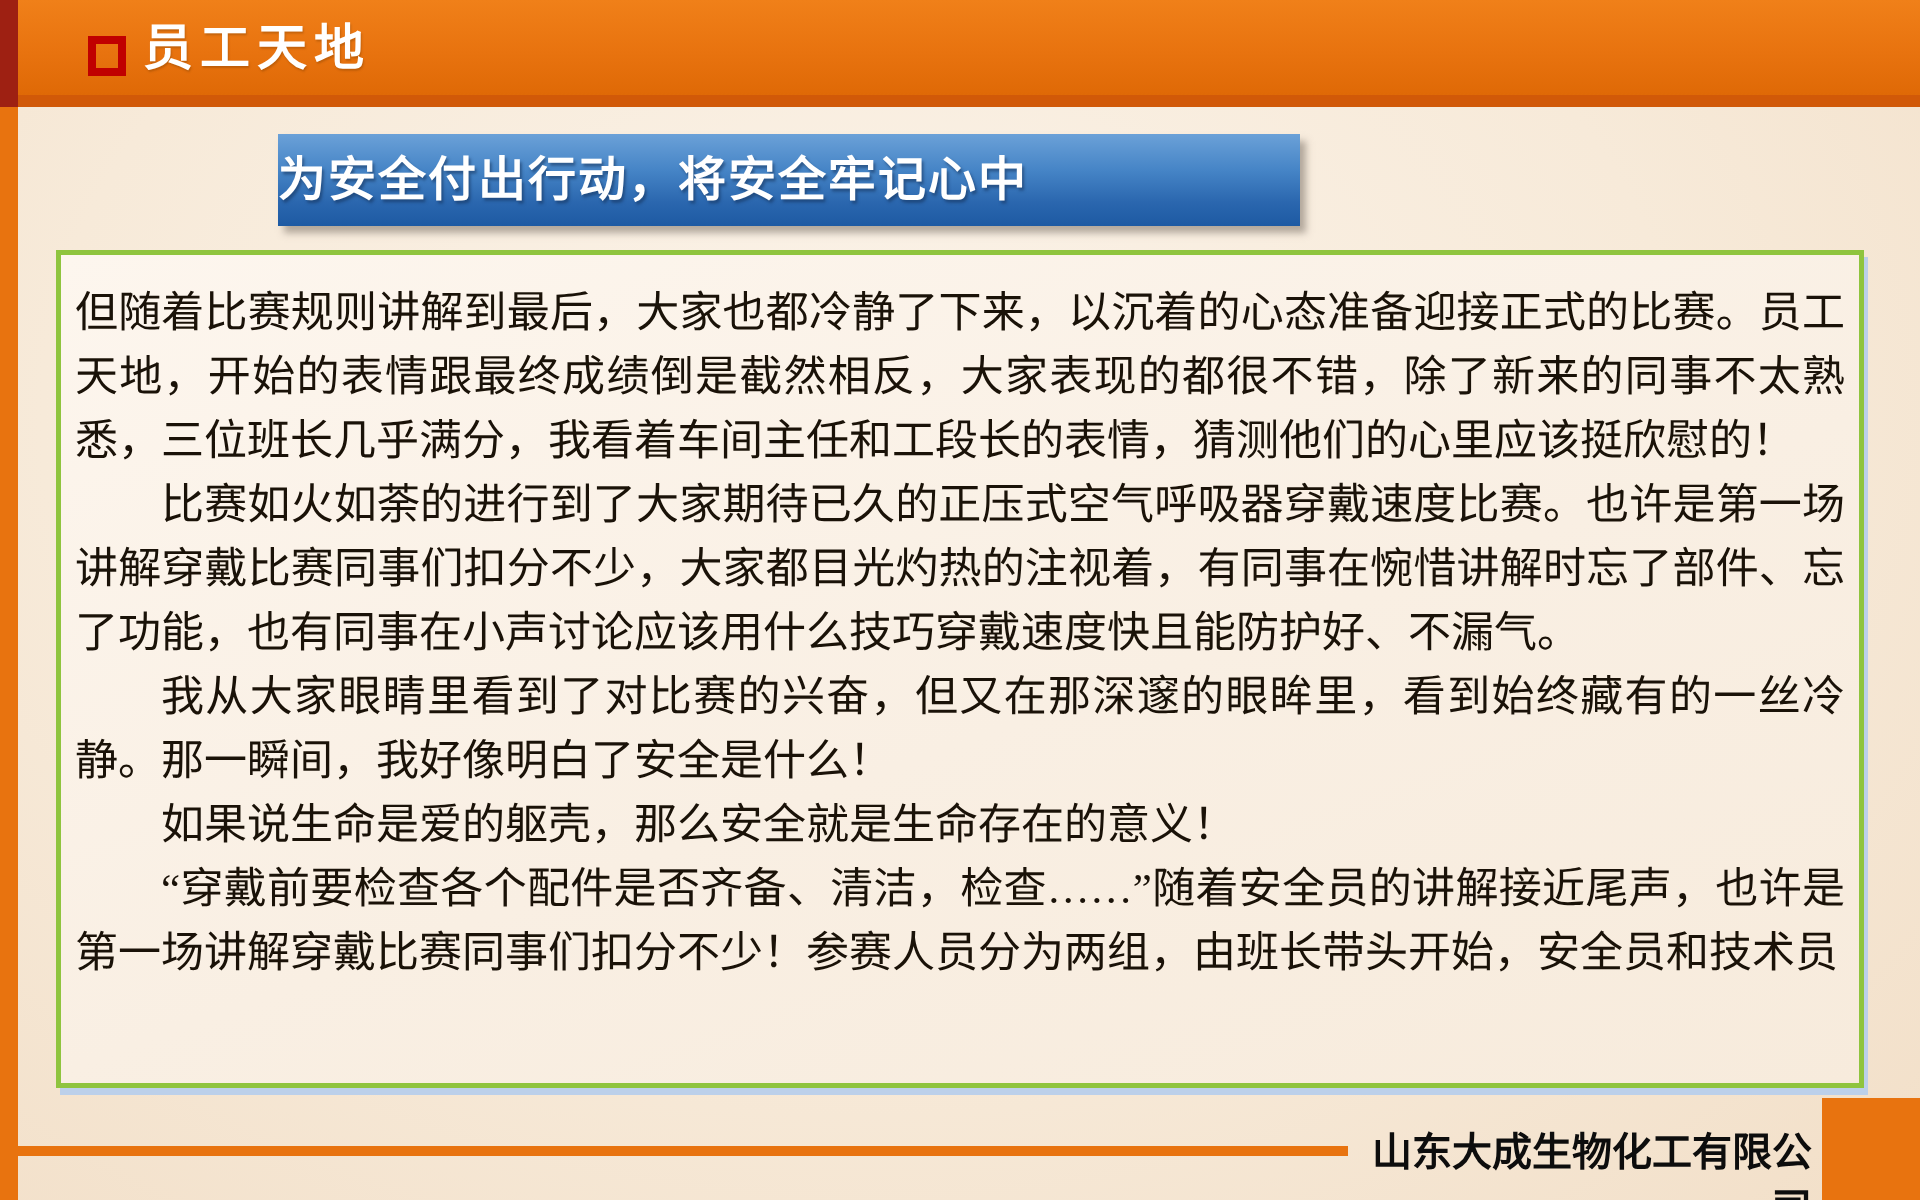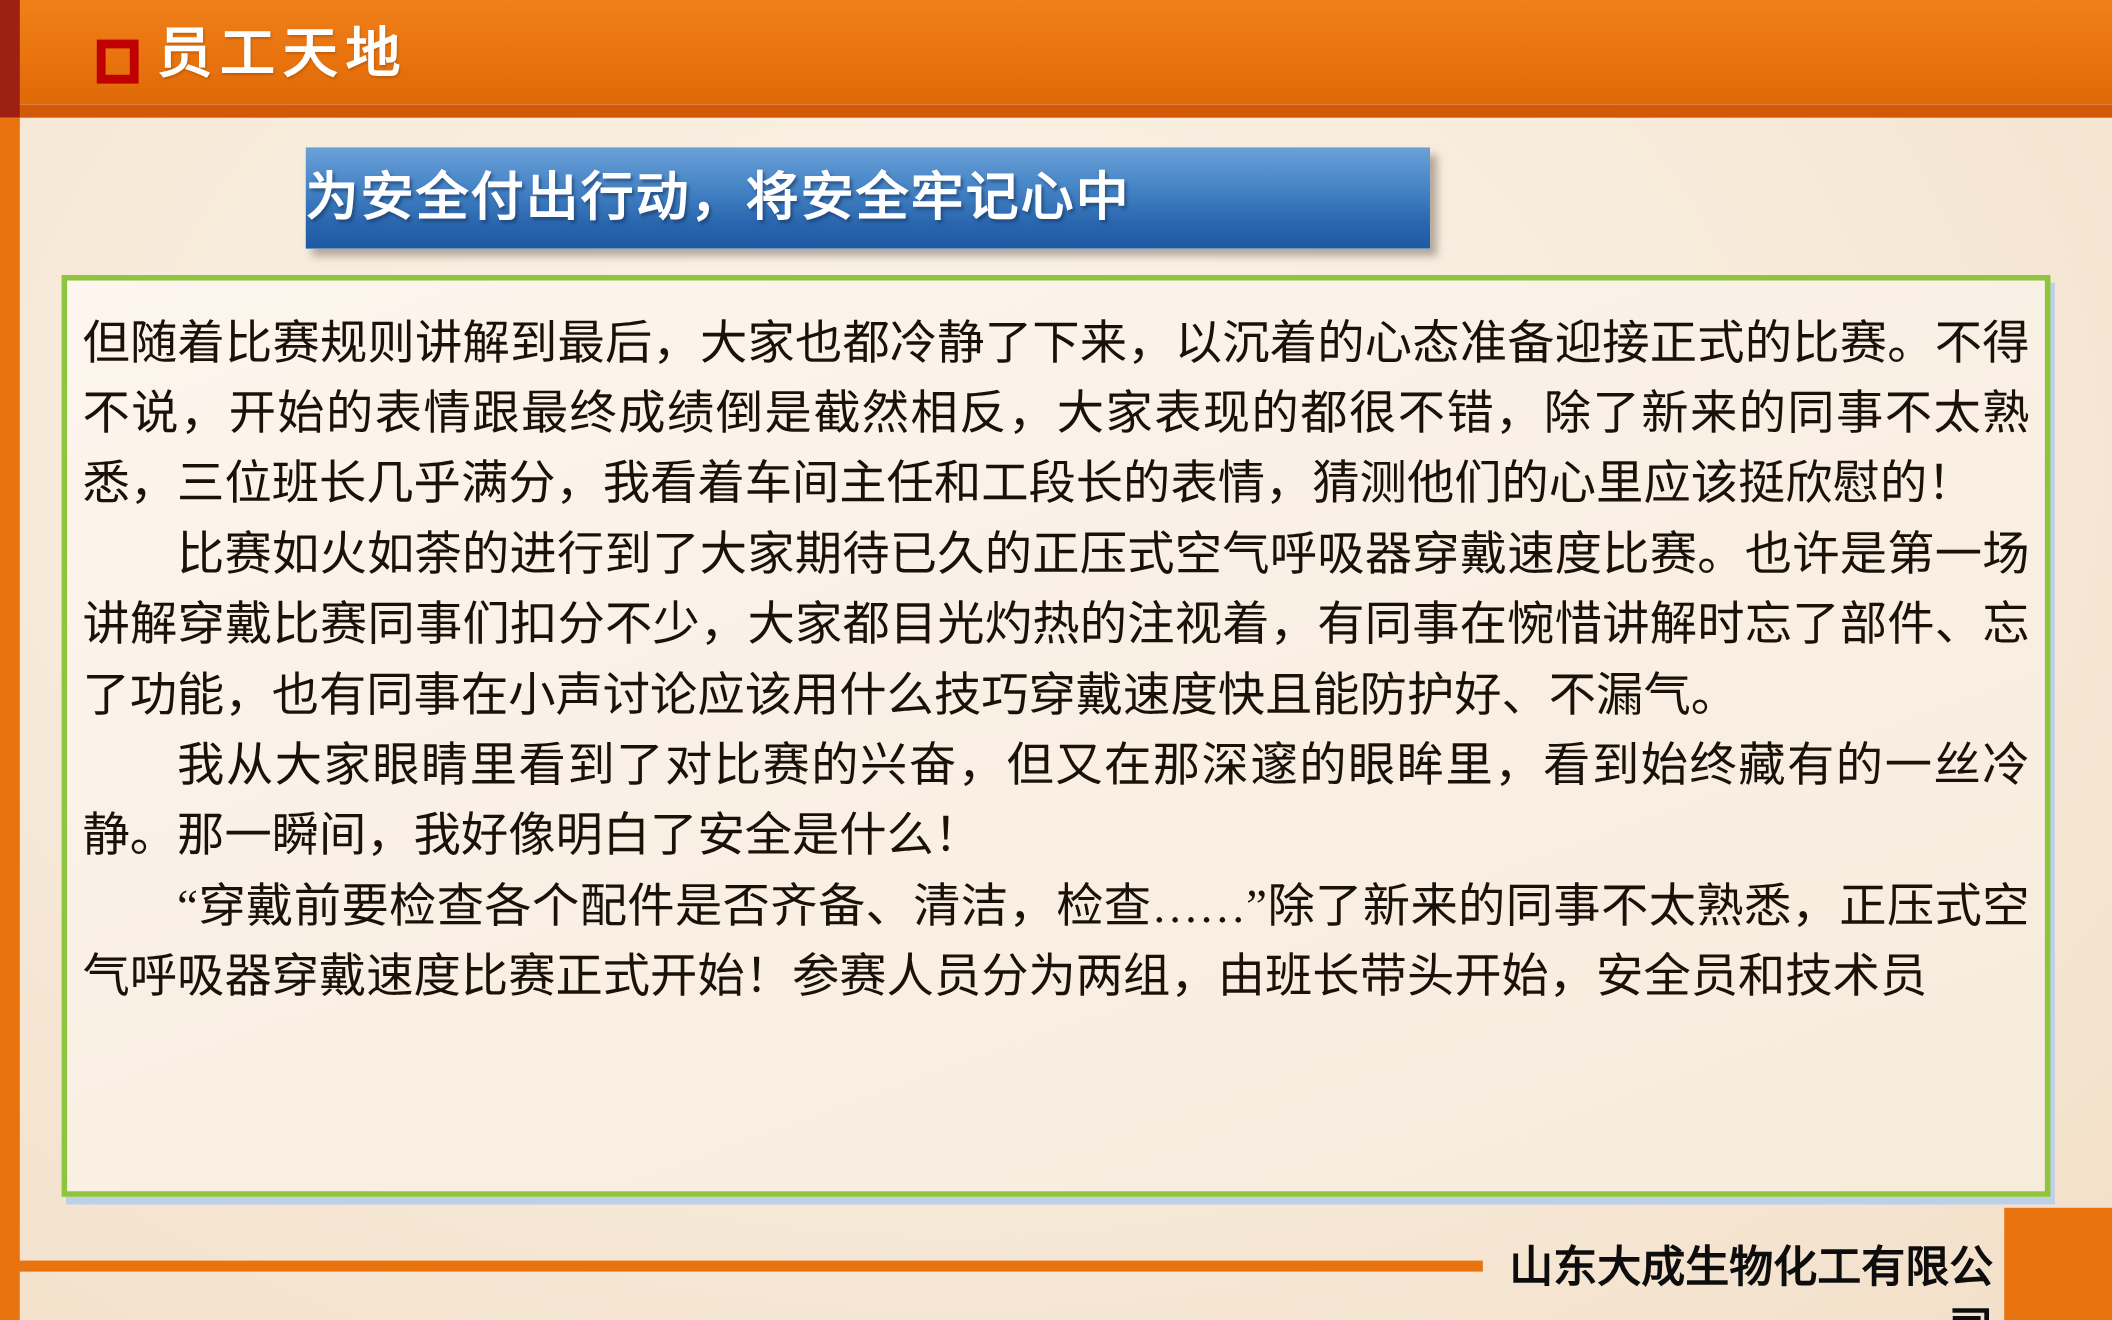--- a/index.html
+++ b/index.html
@@ -105,22 +105,23 @@
 <div class="left-strip"></div>
 <div class="title-bullet"></div>
 <div class="page-title">员工天地</div>
 
 <div class="banner">
   <div class="banner-title">为安全付出行动，将安全牢记心中</div>
 </div>
 
 <div class="article-box">
   <div class="article-body">
-      <p class="">但随着比赛规则讲解到最后，大家也都冷静了下来，以沉着的心态准备迎接正式的比赛。不得不说，开始的表情跟最终成绩倒是截然相反，大家表现的都很不错，除了新来的同事不太熟悉，三位班长几乎满分，我看着车间主任和工段长的表情，猜测他们的心里应该挺欣慰的！</p>
+      <p class="">但随着比赛规则讲解到最后，大家也都冷静了下来，以沉着的心态准备迎接正式的比赛。员工天地，开始的表情跟最终成绩倒是截然相反，大家表现的都很不错，除了新来的同事不太熟悉，三位班长几乎满分，我看着车间主任和工段长的表情，猜测他们的心里应该挺欣慰的！</p>
       <p class="indent">比赛如火如荼的进行到了大家期待已久的正压式空气呼吸器穿戴速度比赛。也许是第一场讲解穿戴比赛同事们扣分不少，大家都目光灼热的注视着，有同事在惋惜讲解时忘了部件、忘了功能，也有同事在小声讨论应该用什么技巧穿戴速度快且能防护好、不漏气。</p>
       <p class="indent">我从大家眼睛里看到了对比赛的兴奋，但又在那深邃的眼眸里，看到始终藏有的一丝冷静。那一瞬间，我好像明白了安全是什么！</p>
-      <p class="indent">“穿戴前要检查各个配件是否齐备、清洁，检查……”除了新来的同事不太熟悉，正压式空气呼吸器穿戴速度比赛正式开始！参赛人员分为两组，由班长带头开始，安全员和技术员</p>
+      <p class="indent">如果说生命是爱的躯壳，那么安全就是生命存在的意义！</p>
+      <p class="indent">“穿戴前要检查各个配件是否齐备、清洁，检查……”随着安全员的讲解接近尾声，也许是第一场讲解穿戴比赛同事们扣分不少！参赛人员分为两组，由班长带头开始，安全员和技术员</p>
     </div>
 </div>
 
 <div class="footer-line"></div>
 <div class="company-name">山东大成生物化工有限公司</div>
 <div class="corner-block"></div>
 
 </body></html>

